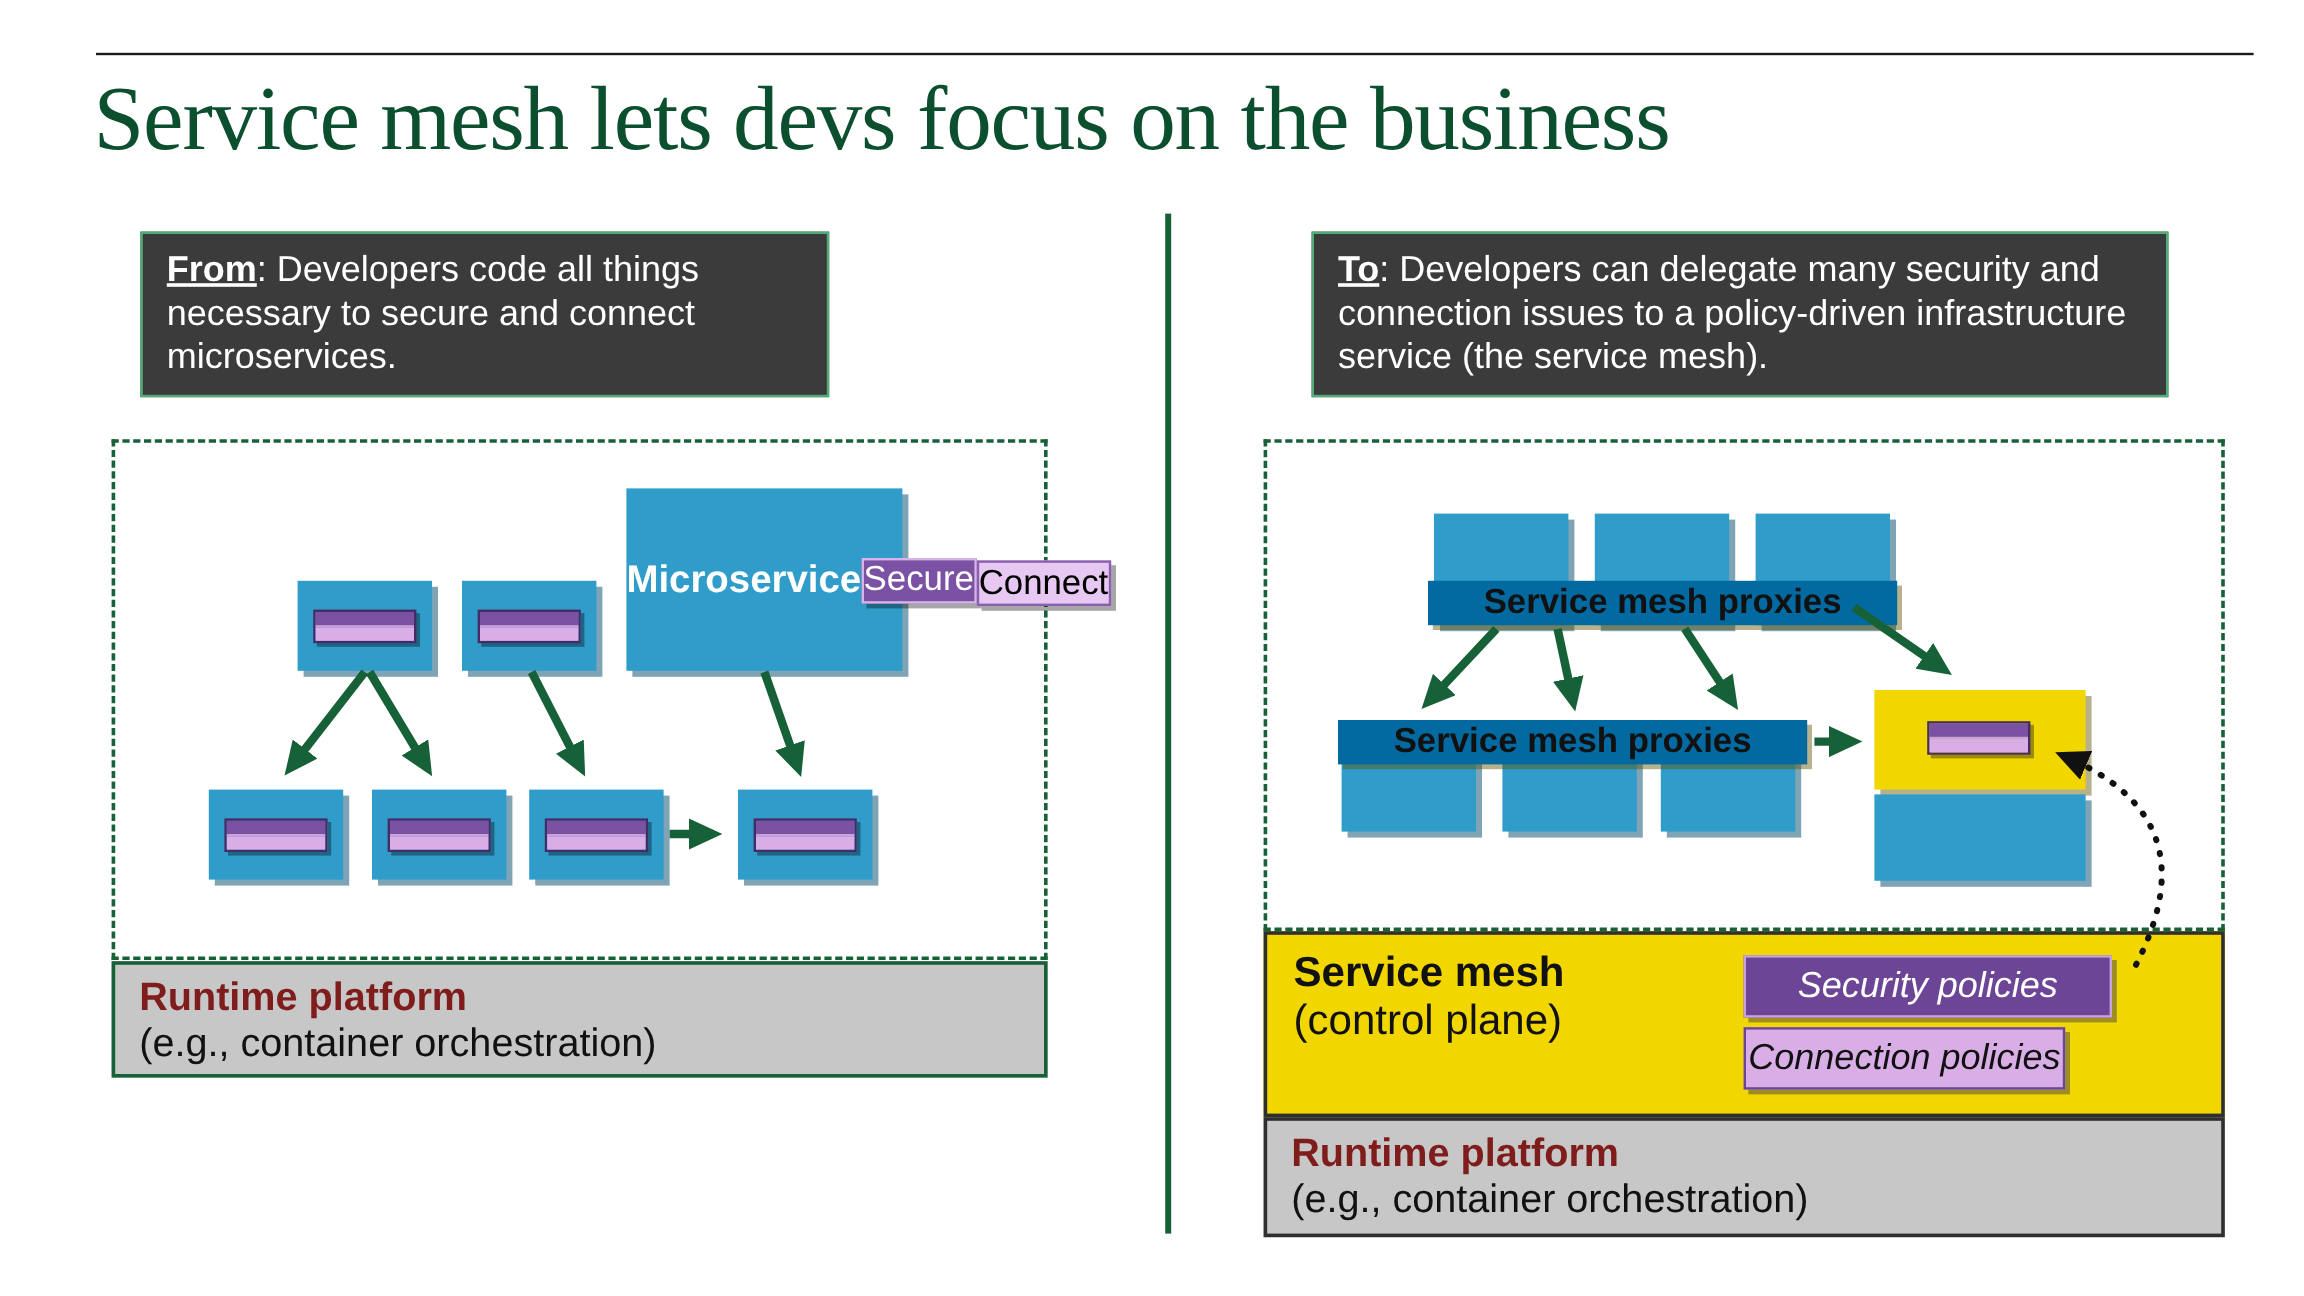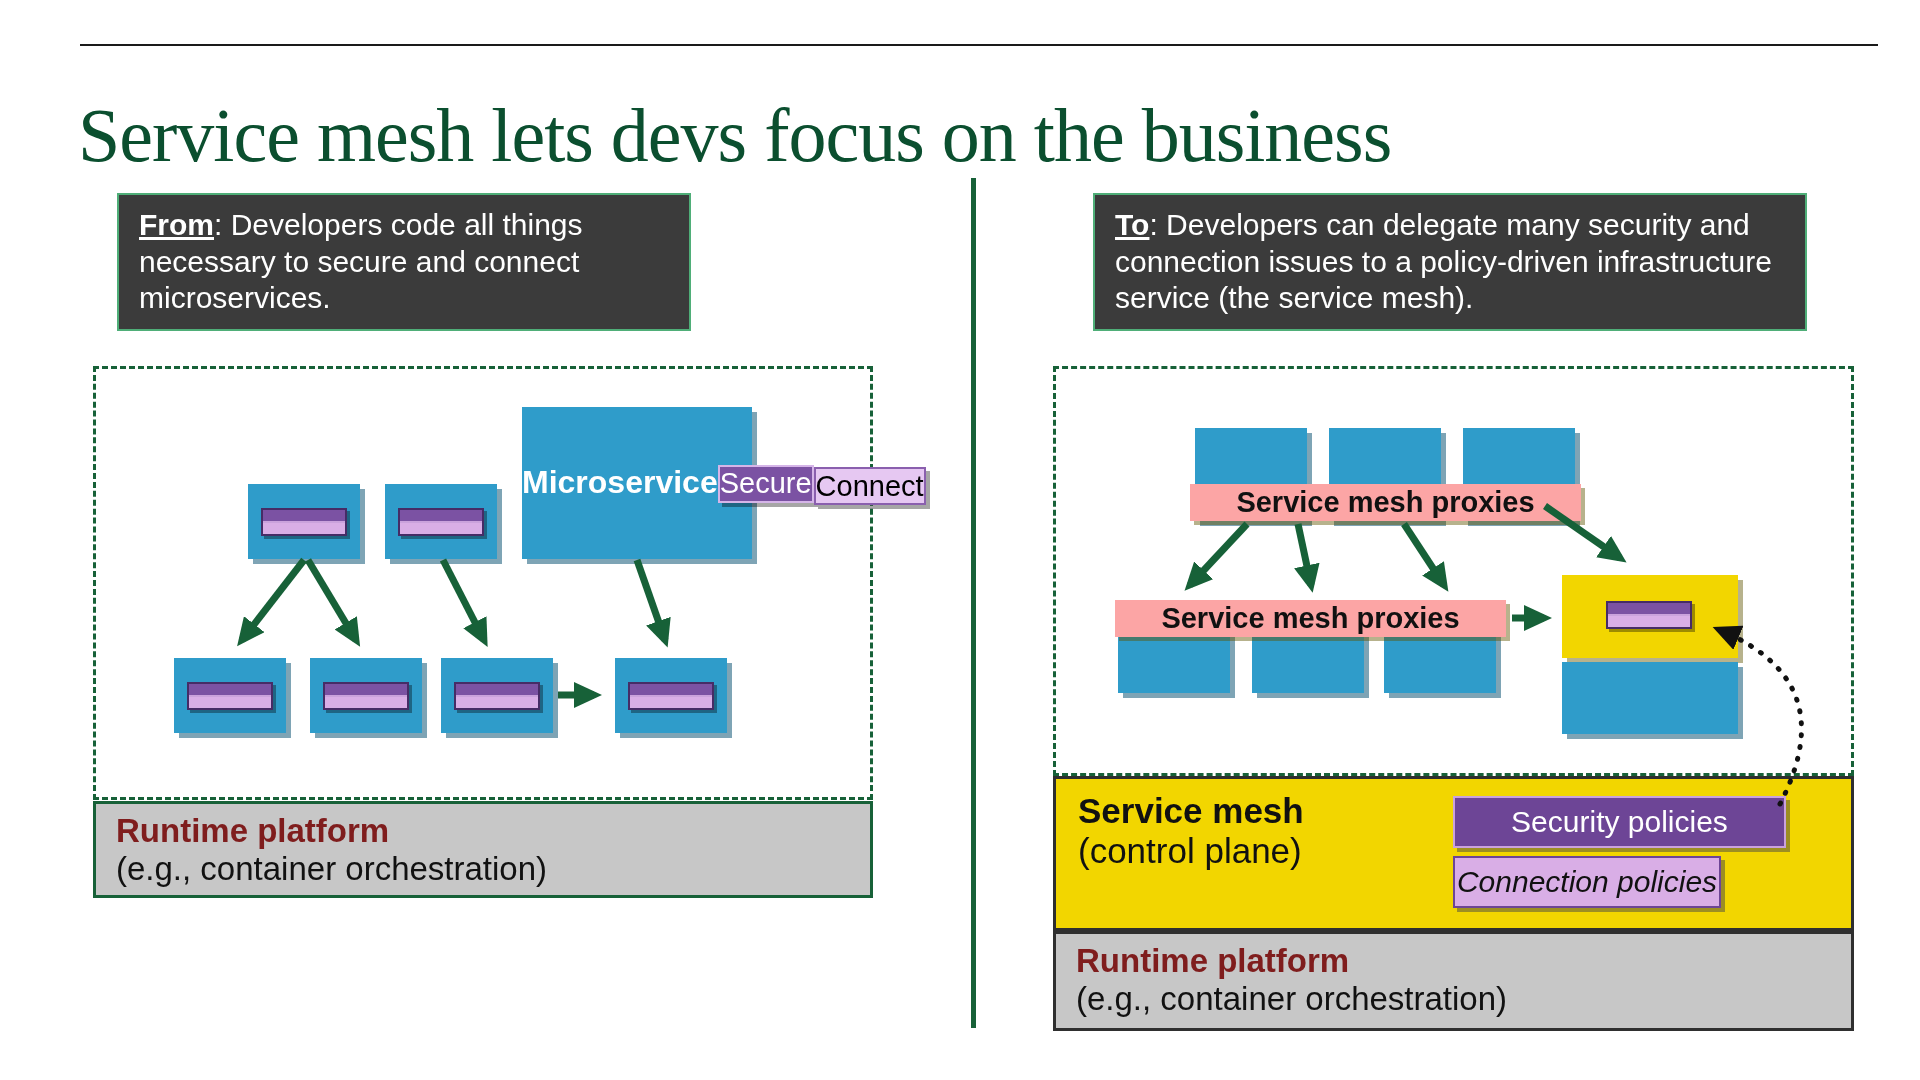--- a/index.html
+++ b/index.html
@@ -2,21 +2,21 @@
 <html><head>
 <meta charset="utf-8">
 <style>
   * { box-sizing: border-box; margin: 0; padding: 0; }
   html, body { background: #ffffff; }
   body { font-family: "Liberation Sans", sans-serif; }
   .slide { position: relative; width: 1920px; height: 1080px; background: #ffffff; overflow: hidden; }
 
   .top-rule { position: absolute; left: 80px; top: 44px; width: 1798px; height: 2px; background: #1a1a1a; }
   .title { position: absolute; left: 78px; top: 56px; font-family: "Liberation Serif", serif;
-           font-weight: 400; font-size: 76px; color: #0b4f2f; letter-spacing: -1px; white-space: nowrap; margin-top: 36px; }
+           font-weight: 400; font-size: 76px; color: #0b4f2f; letter-spacing: -1px; white-space: nowrap; }
   .v-divider { position: absolute; left: 971px; top: 178px; width: 5px; height: 850px; background: #176138; }
 
   .callout { position: absolute; background: #3b3b3b; border: 2px solid #4fae78; color: #ffffff;
              font-size: 30px; line-height: 1.22; padding: 12px 20px; }
   .callout .lead { font-weight: 700; text-decoration: underline; }
 
   .dashed { position: absolute; border: 3px dashed #176138; }
 
   .blue-box { position: absolute; background: #2f9cca; box-shadow: 5px 5px 0 rgba(20,90,120,0.55);
               display: flex; align-items: center; justify-content: center; }
@@ -27,21 +27,21 @@
   .pill-bot { flex: 1; background: #d9aee6; }
 
   .ms-big { flex-direction: row; justify-content: flex-start; padding-top: 6px; }
   .ms-title { color: #ffffff; font-weight: 700; font-size: 32px; margin-bottom: 8px; }
   .bar { width: 158px; height: 38px; display: flex; align-items: center; justify-content: center; font-size: 29px; }
   .secure-bar { background: #7b52a3; color: #ffffff; border: 2px solid #d5b5e8;
                 box-shadow: 4px 4px 0 rgba(0,0,0,0.35); margin-bottom: 5px; }
   .connect-bar { background: #e6c8f2; color: #000000; border: 2px solid #8a5fae;
                  box-shadow: 4px 4px 0 rgba(0,0,0,0.35); }
 
-  .yellow-bar { position: absolute; background: #fca5a5; display: flex; align-items: center; justify-content: center;
+  .yellow-bar { position: absolute; background: #0369a1; display: flex; align-items: center; justify-content: center;
                 font-weight: 700; font-size: 29px; color: #111111; box-shadow: 4px 4px 0 rgba(95,85,0,0.45); }
   .yellow-box { position: absolute; background: #f2d600; box-shadow: 5px 5px 0 rgba(95,85,0,0.45); }
 
   .runtime { position: absolute; background: #c7c7c7; padding: 8px 20px; }
   .runtime-left { border: 3px solid #176138; }
   .runtime-right { border: 3px solid #2f2f2f; }
   .rt-title { font-weight: 700; font-size: 33px; color: #7f1d1d; }
   .rt-sub { font-size: 33px; color: #111111; }
 
   .control-plane { position: absolute; background: #f2d600; border: 3px solid #2f2f2f; padding: 12px 22px; }
@@ -139,21 +139,21 @@
   <div class="pill" style="position:absolute; left:1606px; top:601px;">
     <div class="pill-top"></div>
       <div class="pill-bot"></div>
   </div>
   <div class="blue-box" style="left:1562px; top:662px; width:176px; height:72px;"></div>
 
   <div class="control-plane" style="left:1053px; top:776px; width:801px; height:155px;">
     <div class="cp-title">Service mesh</div>
     <div class="cp-sub">(control plane)</div>
   </div>
-  <div class="policy-bar policy-security" style="left:1453px; top:796px; width:333px; height:52px;">Security policies</div>
+  <div class="policy-bar policy-security" style="left:1453px; top:796px; width:307px; height:52px;font-style:italic;">Security policies</div>
   <div class="policy-bar policy-connection" style="left:1453px; top:856px; width:268px; height:52px;font-style:italic;">Connection policies</div>
 
   <div class="runtime runtime-right" style="left:1053px; top:931px; width:801px; height:100px;">
     <div class="rt-title">Runtime platform</div>
     <div class="rt-sub">(e.g., container orchestration)</div>
   </div>
 
   <svg class="arrows" width="1920" height="1080" viewBox="0 0 1920 1080">
     <defs>
       <marker id="mg" markerUnits="userSpaceOnUse" markerWidth="30" markerHeight="26" refX="20" refY="13" orient="auto">

